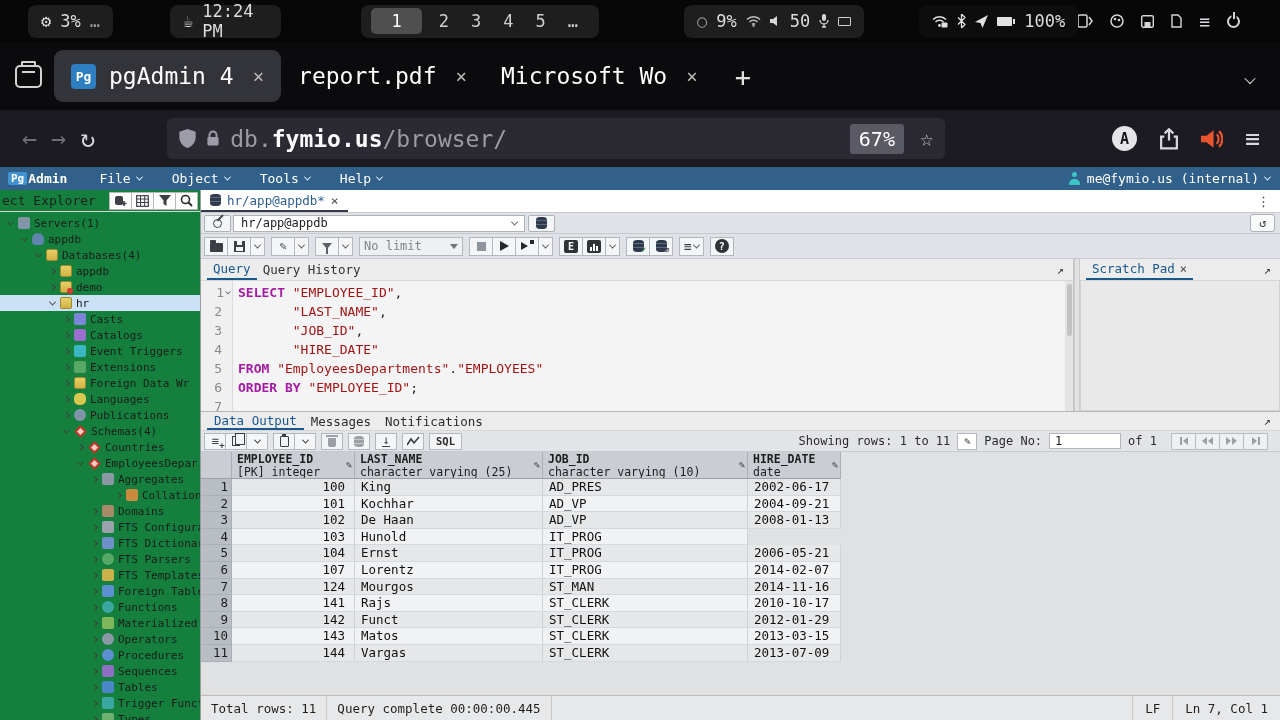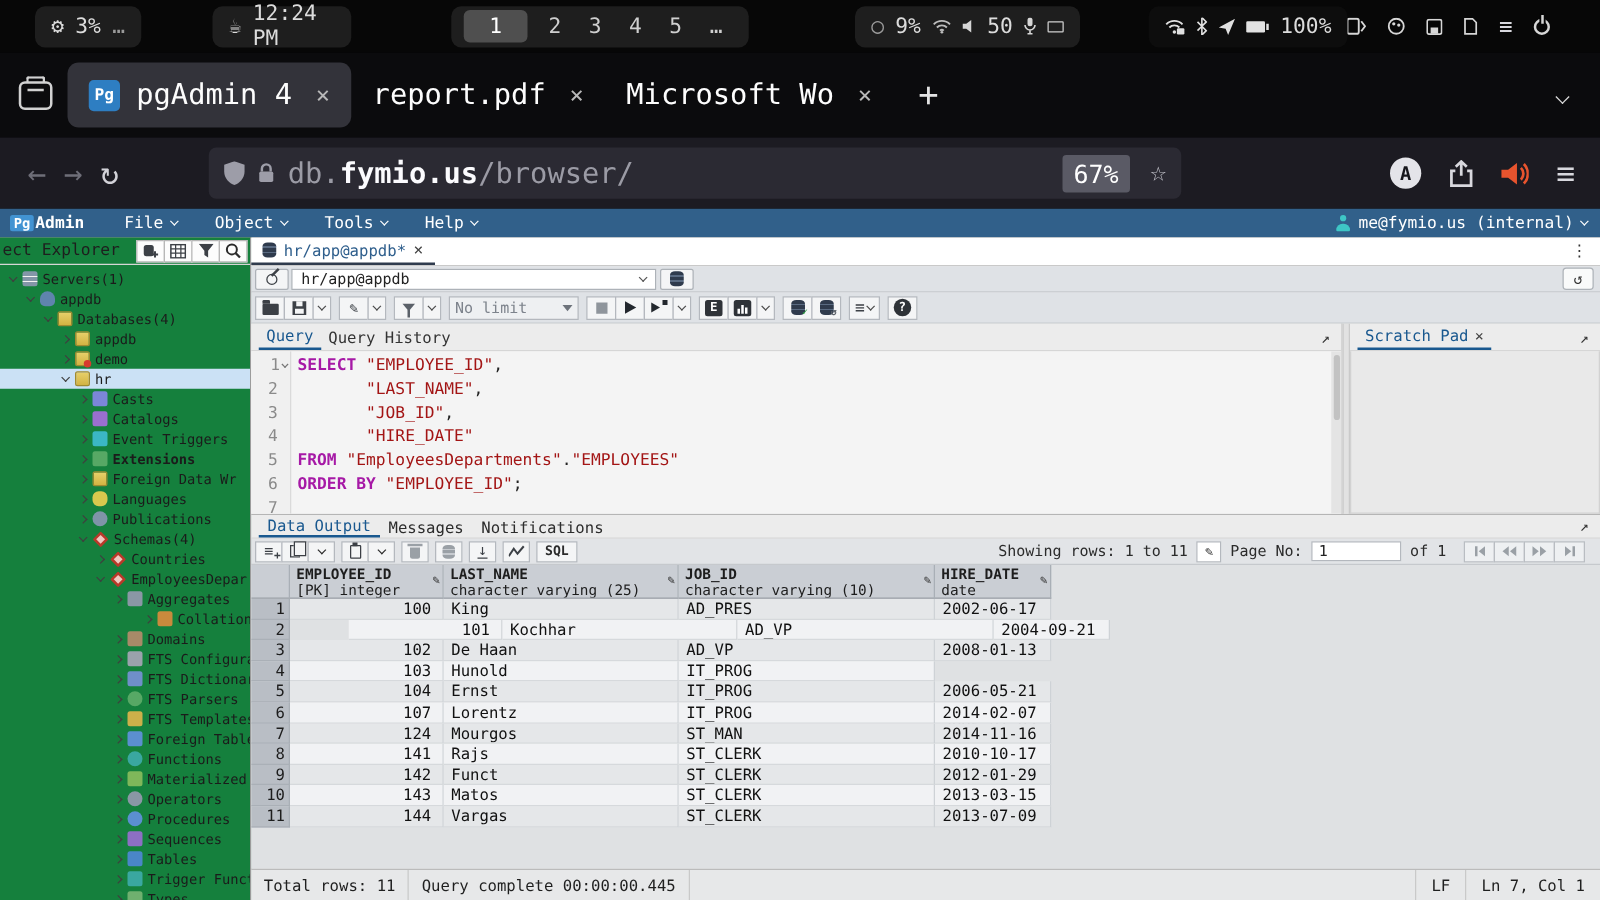--- a/index.html
+++ b/index.html
@@ -497,21 +497,21 @@
             <span class="ti ti-catalog"></span>
             <span class="tlabel">Catalogs</span>
           </div>
           <div class="trow" style="padding-left: 60px;">
             <span class="arr">
               <span class="chev right"></span>
             </span>
             <span class="ti ti-event"></span>
             <span class="tlabel">Event Triggers</span>
           </div>
-          <div class="trow" style="padding-left: 60px; font-weight: bold;">
+          <div class="trow" style="padding-left: 60px;">
             <span class="arr">
               <span class="chev right"></span>
             </span>
             <span class="ti ti-ext"></span>
             <span class="tlabel">Extensions</span>
           </div>
           <div class="trow" style="padding-left: 60px;">
             <span class="arr">
               <span class="chev right"></span>
             </span>
@@ -941,21 +941,21 @@
           <div>
               <div class="gr odd">
                 <div class="gc gnum">1</div>
                 <div class="gc ar" style="width: 123px;">100</div>
                 <div class="gc al" style="width: 188px;">King</div>
                 <div class="gc al" style="width: 205px;">AD_PRES</div>
                 <div class="gc al" style="width: 93px;">2002-06-17</div>
               </div>
               <div class="gr even">
                 <div class="gc gnum">2</div>
-                <div class="gc ar" style="width: 123px; margin-left: 47px;">101</div>
+                <div class="gc ar" style="width: 123px;">101</div>
                 <div class="gc al" style="width: 188px;">Kochhar</div>
                 <div class="gc al" style="width: 205px;">AD_VP</div>
                 <div class="gc al" style="width: 93px;">2004-09-21</div>
               </div>
               <div class="gr odd">
                 <div class="gc gnum">3</div>
                 <div class="gc ar" style="width: 123px;">102</div>
                 <div class="gc al" style="width: 188px;">De Haan</div>
                 <div class="gc al" style="width: 205px;">AD_VP</div>
                 <div class="gc al" style="width: 93px;">2008-01-13</div>

